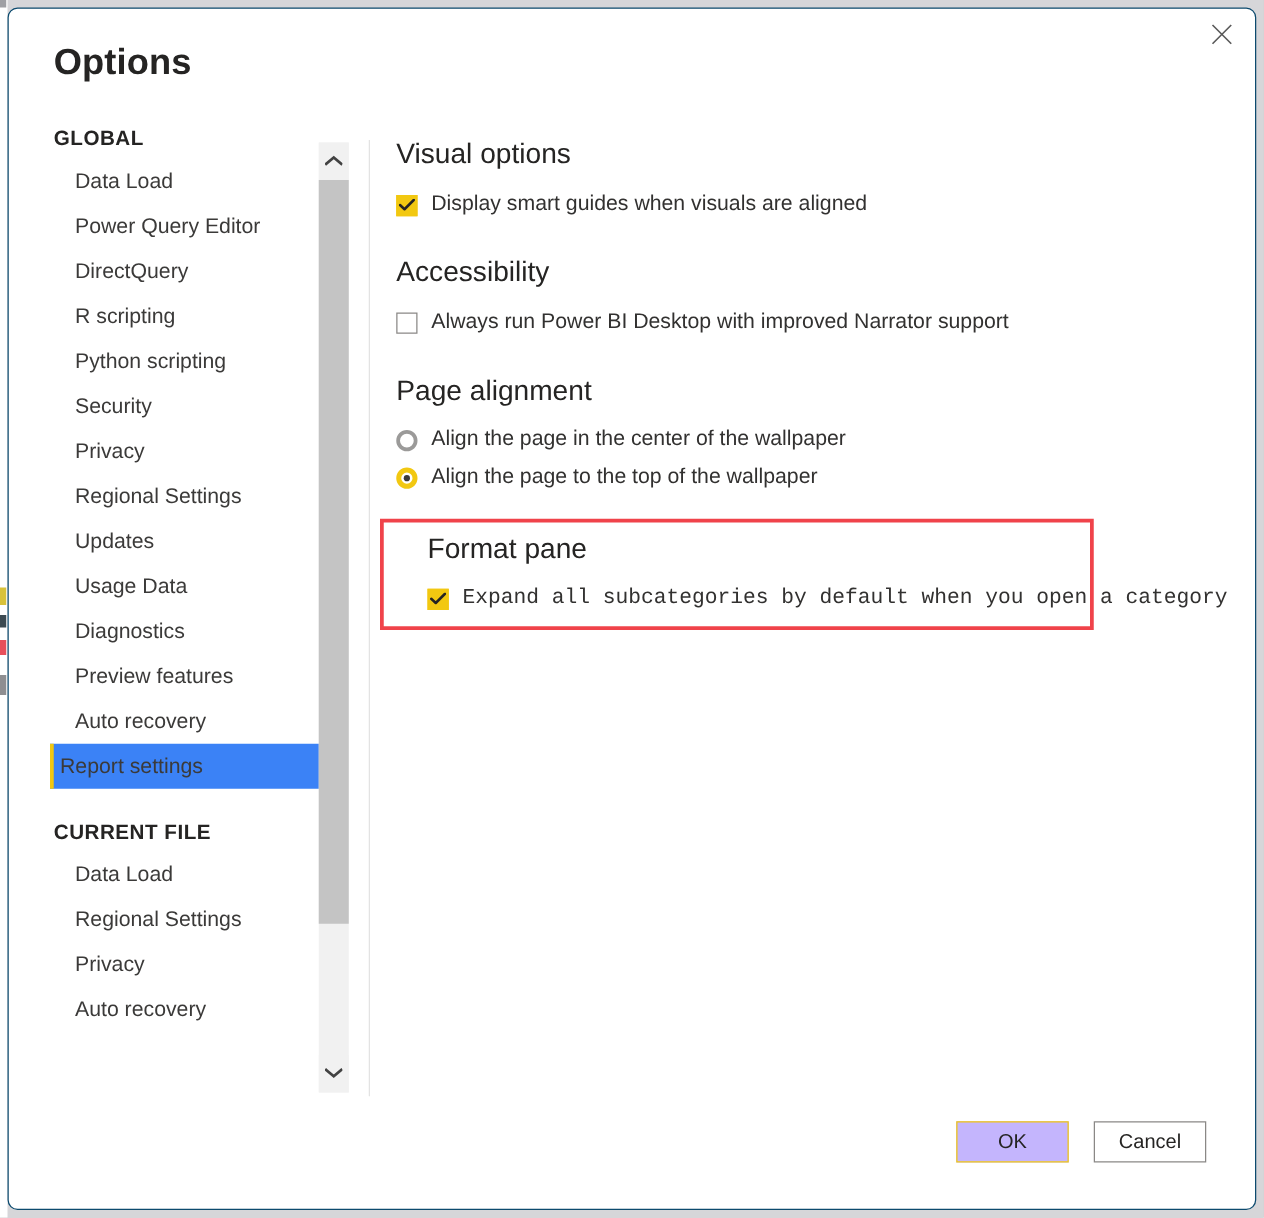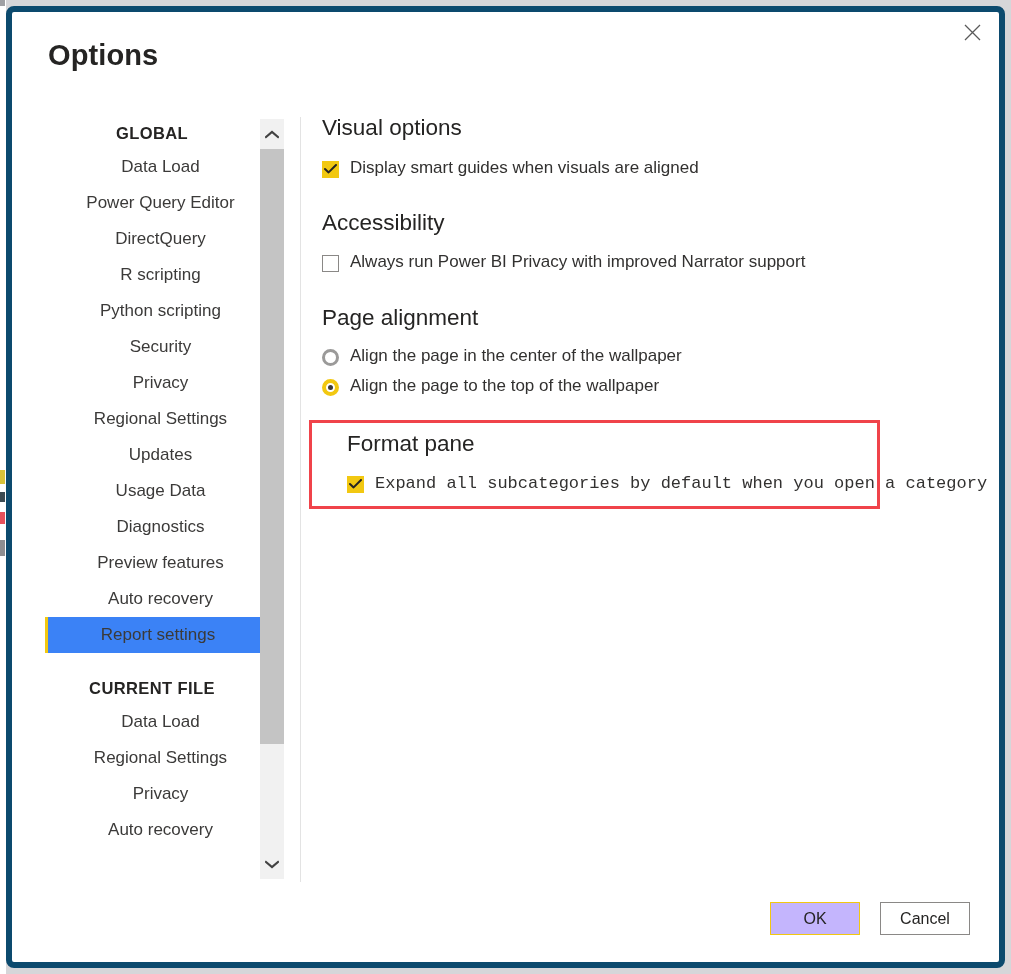--- a/index.html
+++ b/index.html
@@ -32,21 +32,21 @@
   .bg-chip.c4 { top: 540px; height: 16px; background: #8e8e91; }
   .bg-chip.c5 { top: 0px;   height: 6px;  background: #9fa0a4; }
 
   .dialog {
     position: absolute;
     left: 6px;
     top: 6px;
     width: 999px;
     height: 962px;
     background: #ffffff;
-    border: 6px solid #0c4a6e;
+    border: 1px solid #0c4a6e;
     border-radius: 8px;
     box-sizing: border-box;
     overflow: hidden;
   }
 
   .close-button {
     position: absolute;
     right: 4px;
     top: 2px;
     width: 46px;
@@ -65,24 +65,23 @@
     font-size: 29px;
     font-weight: bold;
     color: #252423;
     letter-spacing: 0.1px;
   }
 
   
   .sidebar {
     position: absolute;
     left: 36px;
-    top: 104px;
+    top: 87px;
     width: 208px;
     height: 765px;
-    text-align: center;
   }
 
   .group-header {
     font-size: 16.5px;
     font-weight: bold;
     color: #252423;
     letter-spacing: 0.4px;
     padding-left: 0px;
     margin-bottom: 6px;
   }
@@ -408,21 +407,21 @@
           </svg>
         </span>
         <span>Display smart guides when visuals are aligned</span>
       </div>
     </div>
 
     <div class="section" id="sec-access">
       <div class="section-title">Accessibility</div>
       <div class="opt-row">
         <span class="checkbox unchecked"></span>
-        <span>Always run Power BI Privacy with improved Narrator support</span>
+        <span>Always run Power BI Desktop with improved Narrator support</span>
       </div>
     </div>
 
     <div class="section" id="sec-pagealign">
       <div class="section-title">Page alignment</div>
       <div class="opt-row">
         <span class="radio unselected"></span>
         <span>Align the page in the center of the wallpaper</span>
       </div>
       <div class="opt-row">

